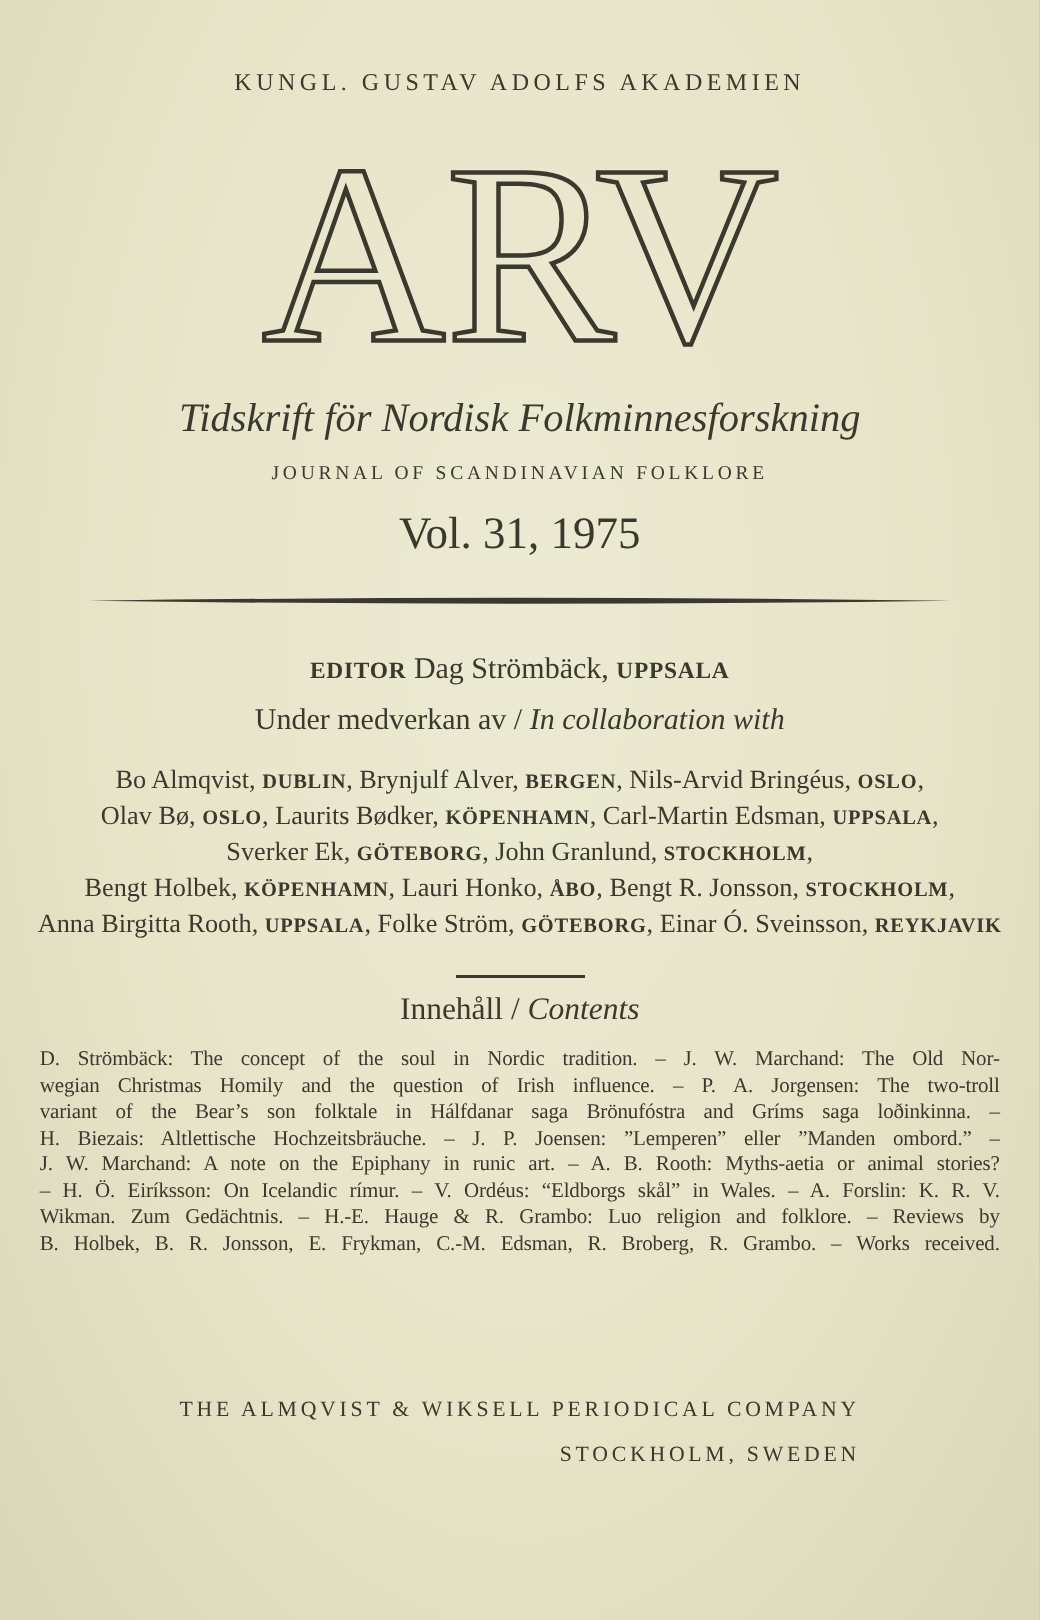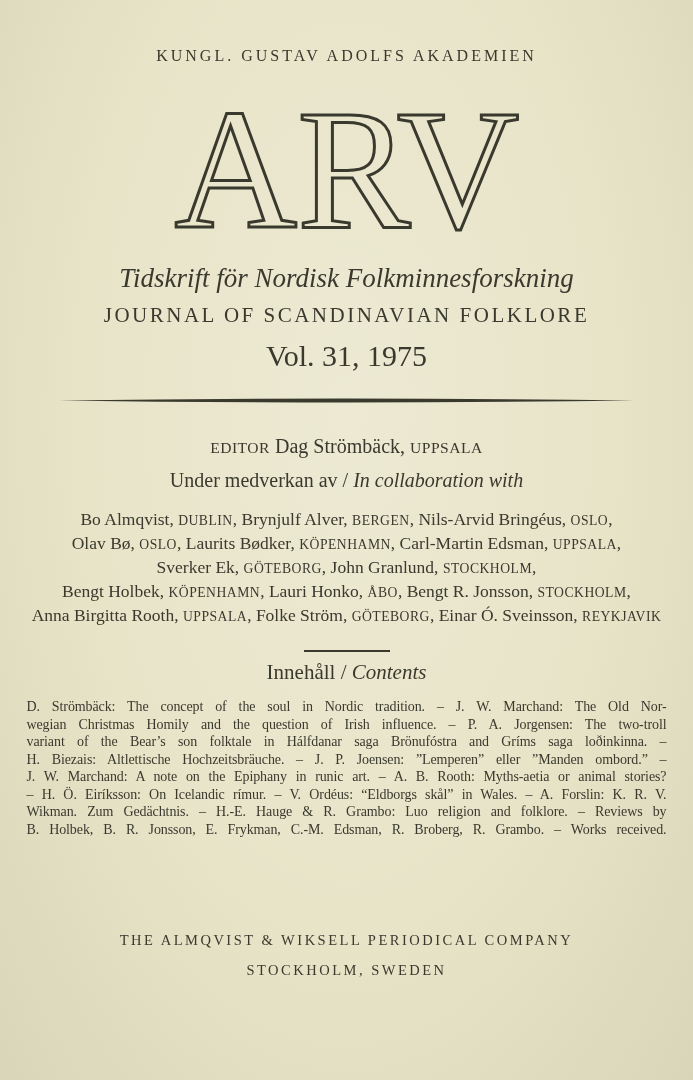--- a/index.html
+++ b/index.html
@@ -44,21 +44,21 @@
   .subtitle-sv {
     margin-top: 12px;
     font-style: italic;
     font-size: 27px;
     line-height: 34px;
     text-align: center;
     white-space: nowrap;
   }
   .subtitle-en {
     margin-top: 10px;
-    font-size: 21px;
+    font-size: 13px;
     letter-spacing: 2.5px;
     line-height: 20px;
     text-align: center;
     white-space: nowrap;
   }
   .volume {
     margin-top: 12px;
     font-size: 30px;
     line-height: 38px;
     text-align: center;
@@ -87,20 +87,21 @@
   }
   .collab-line {
     font-size: 17.5px;
     line-height: 22px;
     text-align: center;
     white-space: nowrap;
   }
   .sc {
     font-size: 0.78em;
     letter-spacing: 0.5px;
+    font-weight: bold;
   }
   .it {
     font-style: italic;
   }
   .short-rule {
     margin-top: 22px;
     width: 86px;
     height: 2px;
     background: var(--ink, #3a392e);
   }
@@ -132,20 +133,21 @@
     line-height: 20px;
     white-space: nowrap;
     font-family: Liberation Serif, serif;
   }
   .location {
     margin-top: 10px;
     font-size: 14.5px;
     letter-spacing: 2.5px;
     line-height: 20px;
     white-space: nowrap;
+    text-align: right;
   }
 </style>
 </head>
 <body>
 
 <div class="page">
 
   <div class="academy">KUNGL. GUSTAV ADOLFS AKADEMIEN</div>
 
   <svg class="logo-svg" width="400" height="160" viewBox="0 0 400 160" aria-hidden="true">

